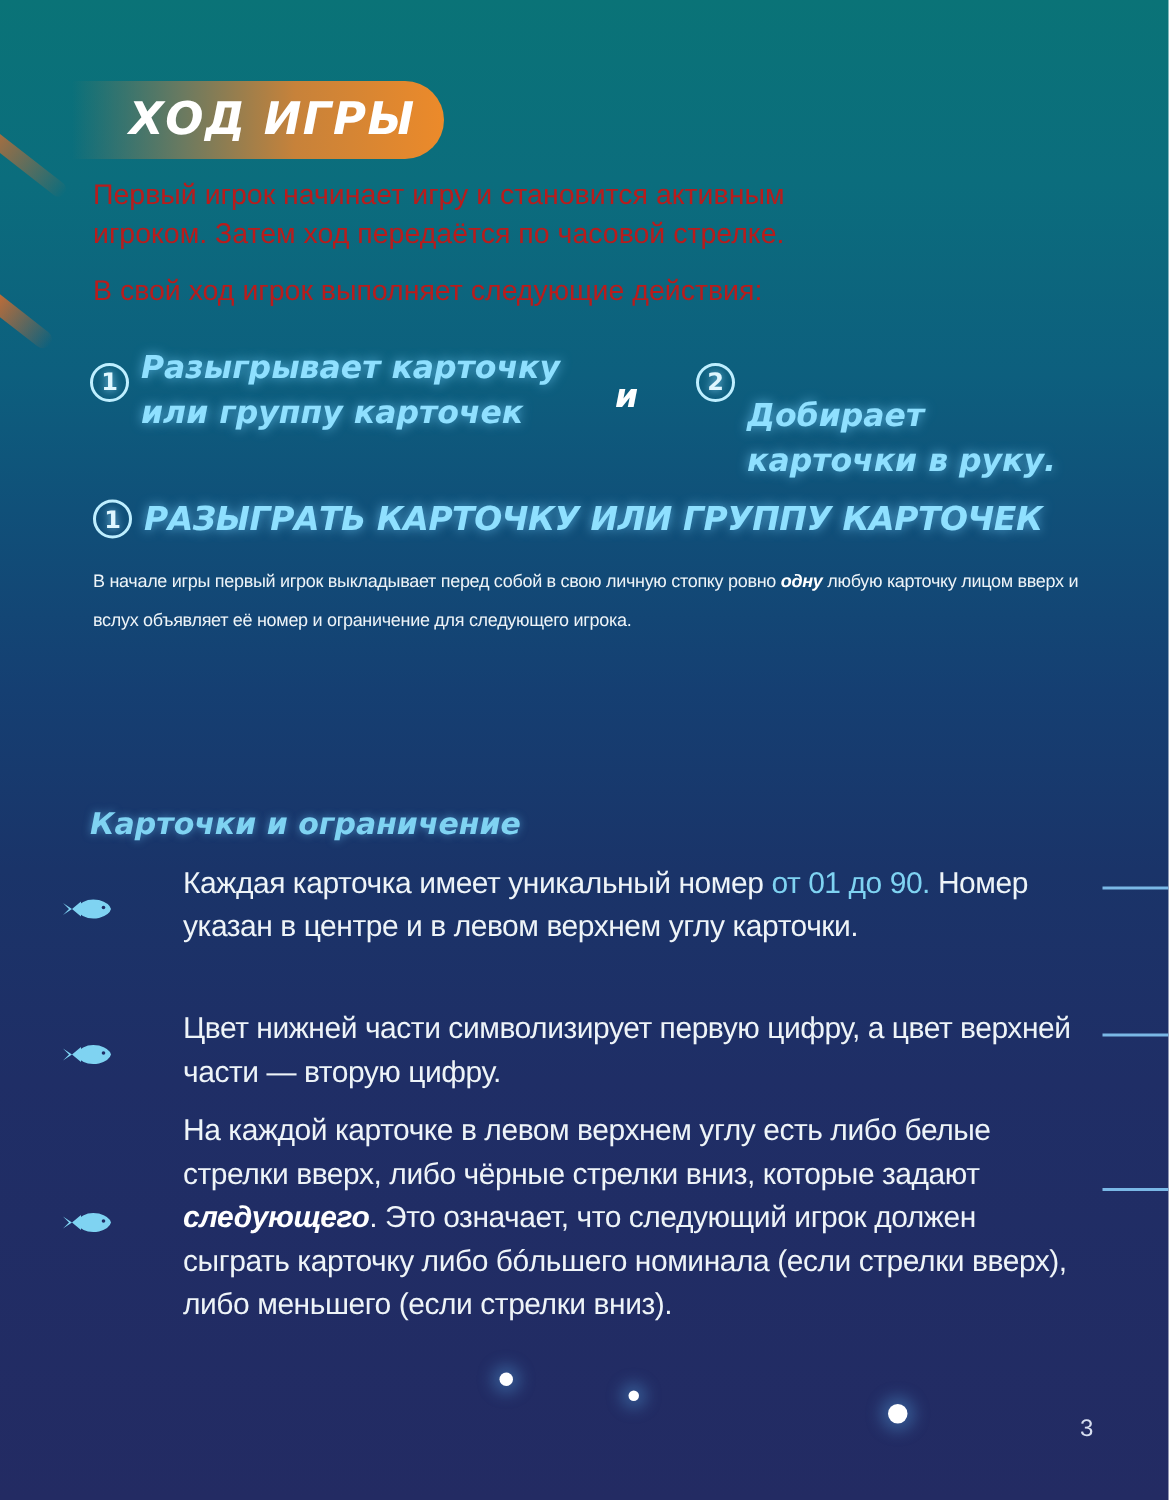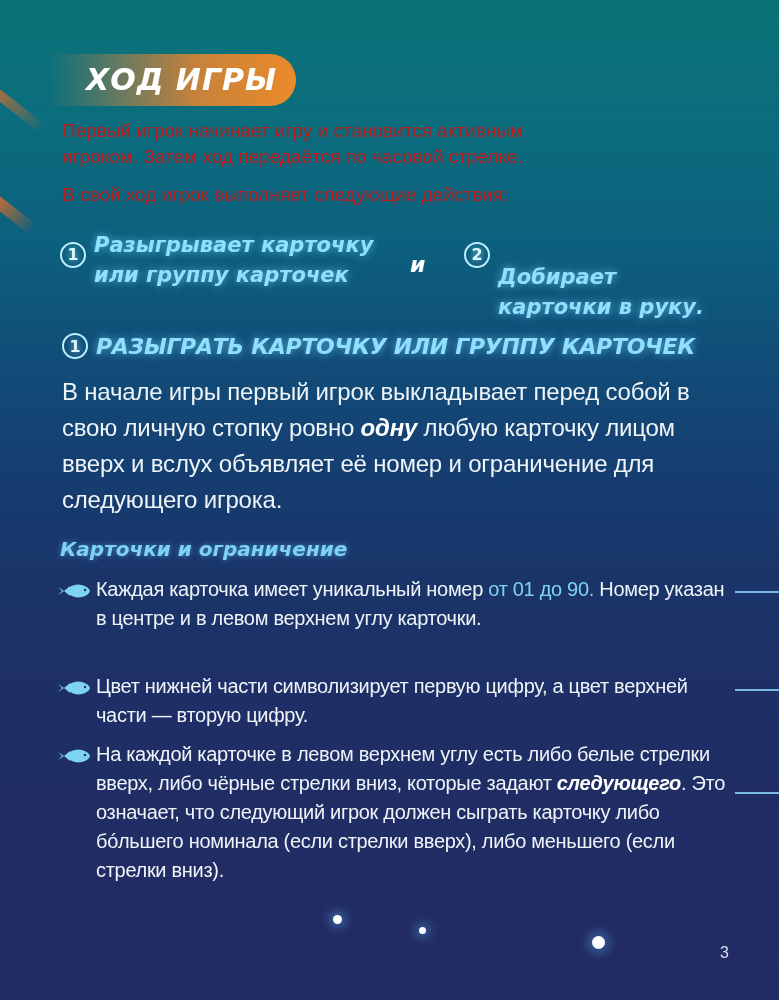--- a/index.html
+++ b/index.html
@@ -101,44 +101,45 @@
       text-shadow: 0 0 8px rgba(120,210,255,0.7);
       letter-spacing: -0.3px;
     }
     .section-head .circle-num { margin-top: 0; }
 
     .body-block {
       position: absolute;
       left: 62px; top: 374px;
       width: 660px;
       font-family: "Liberation Sans", sans-serif;
-      font-size: 24px;
-      line-height: 36px;
+      font-size: 12px;
+      line-height: 26px;
       color: #eef4f8;
       letter-spacing: -0.2px;
     }
     .body-block .bold-italic { font-weight: bold; font-style: italic; color: #ffffff; }
 
     .sub-head {
       position: absolute;
       left: 60px; top: 537px;
       font-family: "DejaVu Sans", sans-serif;
       font-style: italic;
       font-weight: bold;
       font-size: 20px;
       color: #7fd3f2;
       text-shadow: 0 0 6px rgba(100,190,240,0.6);
     }
 
     .bullet {
       position: absolute;
-      left: 56px;
+      left: 40px;
       display: flex;
-      align-items: flex-start;
+      align-items: center;
       width: 680px;
+      gap: 42px;
     }
     .bullet .fish {
       width: 36px; height: 24px;
       flex: none;
       margin-top: 4px;
       margin-right: 4px;
     }
     .bullet .btext {
       font-family: "Liberation Sans", sans-serif;
       font-size: 20px;

